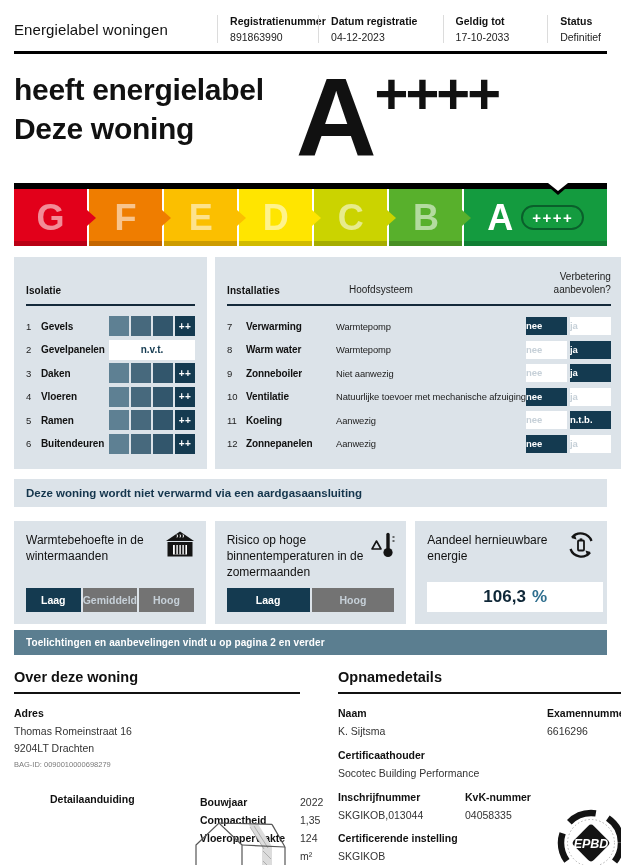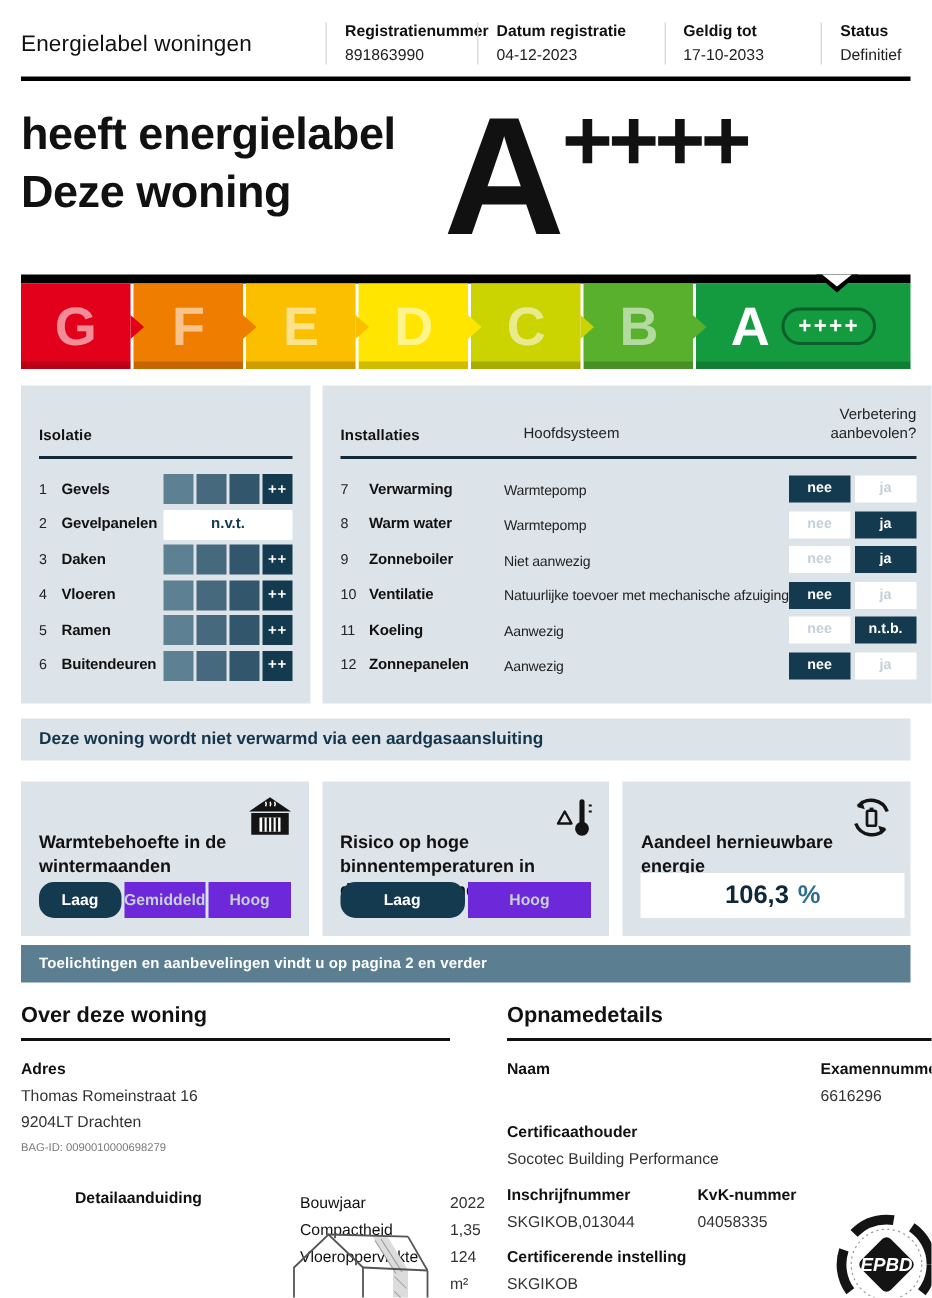--- a/index.html
+++ b/index.html
@@ -60,54 +60,54 @@
   .row-system { flex: 1; font-size: 9.4px; color: #222; white-space: nowrap; letter-spacing: -.1px; }
 
   .rating { display: flex; gap: 2px; width: 86px; flex: none; }
   .sq { width: 20px; height: 20px; display: flex; align-items: center; justify-content: center; font-style: normal; }
   .s1 { background: #5E8093; } .s2 { background: #47697D; } .s3 { background: #32566C; }
   .s4 { background: #143A50; color: #fff; font-size: 10px; font-weight: bold; letter-spacing: .5px; }
   .rating.nvt { width: 86px; height: 20px; background: #fff; color: #143A50; font-weight: bold; font-size: 10px;
                 display: flex; align-items: center; justify-content: center; }
 
   .pills { display: flex; gap: 3px; flex: none; }
-  .pill { width: 41px; height: 18px; line-height: 18px; text-align: center; font-size: 9.5px; font-weight: bold;
+  .pill { width: 41px; height: 18px; line-height: 18px; font-size: 9.5px; font-weight: bold;
           background: #fff; color: #C6D0D8; }
   .pill.on { background: #143A50; color: #fff; }
 
   
   .banner { margin-top: 10px; background: #DCE3E9; height: 28px; display: flex; align-items: center;
             padding: 0 12px; font-size: 11.5px; font-weight: bold; color: #14354C; }
   .boxes { display: flex; gap: 9px; margin-top: 14px; }
   .box { flex: 1; background: #DCE3E9; position: relative; height: 103px; padding: 11px 12px; }
-  .box-title { font-size: 12px; font-weight: bold; line-height: 1.35; max-width: 138px; margin-top: 21px; }
+  .box-title { font-size: 12px; font-weight: normal; line-height: 1.35; max-width: 138px; }
   .box-icon { position: absolute; top: 10px; right: 11px; }
   .box-opts { position: absolute; left: 12px; right: 12px; bottom: 12px; display: flex; gap: 2px; }
   .opt { flex: 1; height: 24px; line-height: 24px; text-align: center; font-size: 10.5px; font-weight: bold;
-         background: #6d28d9; color: #C6D0D8; }
-  .opt.on { background: #143A50; color: #fff; border-radius: 10px; }
+         background: #737373; color: #C6D0D8; }
+  .opt.on { background: #143A50; color: #fff; }
   .box-value { position: absolute; left: 12px; right: 4px; bottom: 12px; height: 30px; background: #fff;
                display: flex; align-items: center; justify-content: center; font-size: 17px; font-weight: bold; color: #0F2737; }
   .box-value .unit { color: #2E6E8E; margin-left: 6px; }
   .note { margin-top: 6px; background: #5B7E90; color: #fff; height: 25px; display: flex; align-items: center;
           padding: 0 12px; font-size: 10px; font-weight: bold; letter-spacing: .1px; }
 
   
   .bottom { display: flex; gap: 38px; margin-top: 14px; }
   .bcol-l { width: 286px; flex: none; position: relative; }
   .bcol-r { flex: 1; position: relative; }
   .sec-title { font-size: 14.5px; font-weight: bold; }
   .sec-rule { height: 2px; background: #111; margin: 7px 0 13px; }
   .f-lbl { font-size: 10.5px; font-weight: bold; margin-bottom: 4px; }
   .f-val { font-size: 10.5px; color: #333; line-height: 1.6; }
   .bag { font-size: 7.5px; color: #7a7a7a; margin-top: 3px; }
   .detail-row { display: flex; margin-top: 24px; margin-left: 36px; }
   .detail-row .f-lbl { width: 150px; flex: none; }
   .fact { display: flex; font-size: 10.5px; line-height: 1.72; }
-  .fact .f-l { width: 100px; font-weight: normal; flex: none; }
+  .fact .f-l { width: 100px; font-weight: bold; flex: none; }
   .fact .f-v { color: #333; }
   .wt { margin-top: 17px; }
   .house { position: absolute; left: 178px; top: 146px; }
   .pair { display: flex; margin-bottom: 9px; gap: 23px; }
   .pair .c-wide { width: 186px; flex: none; }
   .pair .c-narrow { width: 104px; flex: none; }
   .grp { margin-bottom: 9px; }
   .stamp { position: absolute; right: 2px; top: 138px; }
 </style>
 </head>
@@ -431,20 +431,21 @@
       </span>
     </div>
 
     <div class="bcol-r">
       <div class="sec-title">Opnamedetails</div>
       <div class="sec-rule"></div>
 
       <div class="pair">
         <div class="c-wide">
           <div class="f-lbl">Naam</div>
+          <div class="f-val">K. Sijtsma</div>
         </div>
         <div>
           <div class="f-lbl">Examennummer</div>
           <div class="f-val">6616296</div>
         </div>
       </div>
 
       <div class="grp">
         <div class="f-lbl">Certificaathouder</div>
         <div class="f-val">Socotec Building Performance</div>

